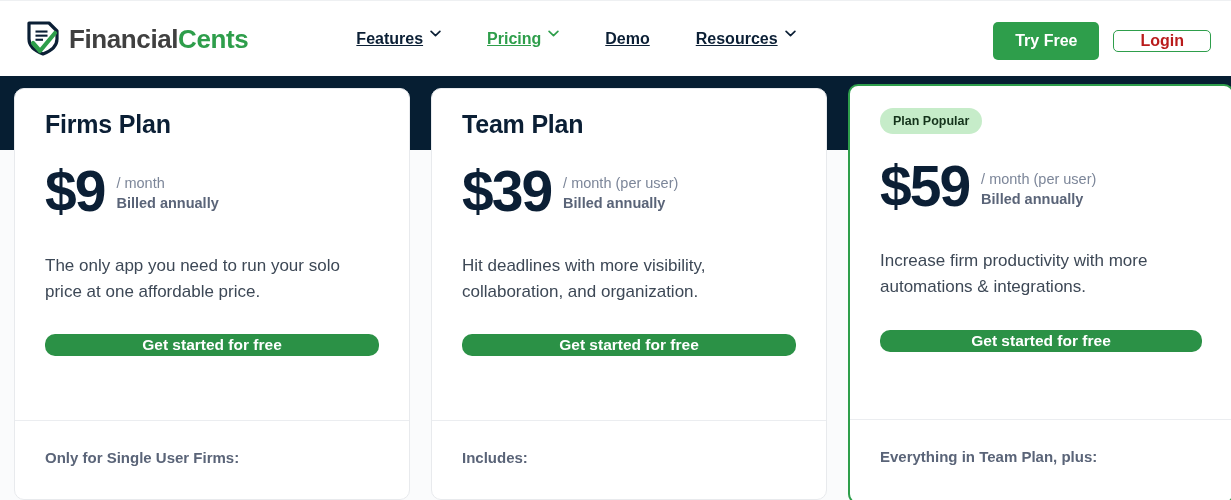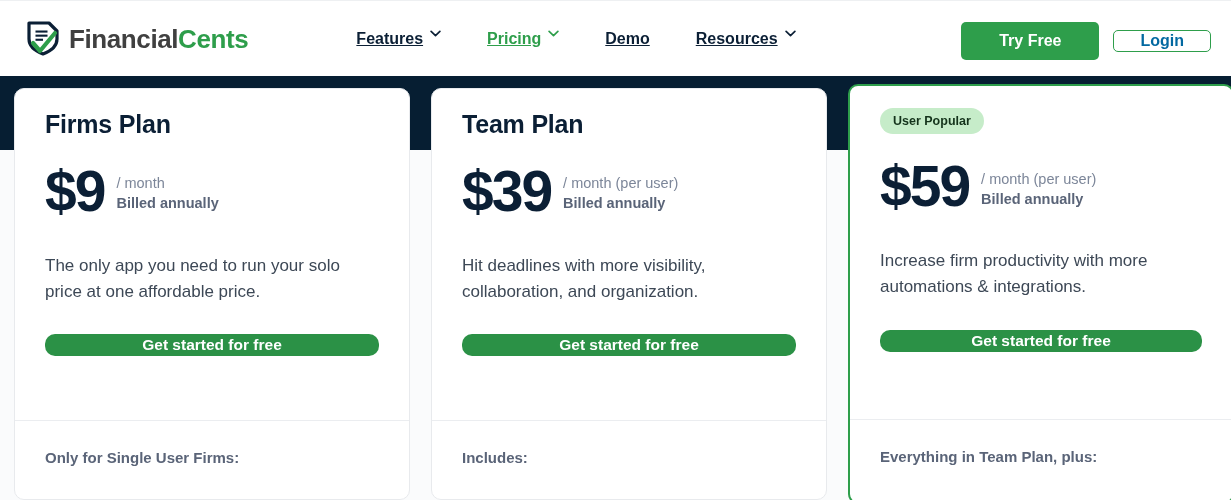--- a/index.html
+++ b/index.html
@@ -40,26 +40,26 @@
   .nav-item.active { color: #2e9e4b; }
   .chev { display:block; width: 11px; height: 7px; flex:none; }
 
   .header-actions {
     position: absolute; right: 20px; top: 21px;
     display: flex; align-items: center; gap: 14px;
   }
   .btn-try {
     background: #2e9e4b; color: #ffffff;
     font-size: 16px; font-weight: bold;
-    padding: 10px 38px; border-radius: 5px;
+    padding: 10px 22px; border-radius: 5px;
     border: none; cursor: pointer; white-space: nowrap;
     font-family: "Liberation Sans", sans-serif;
   }
   .btn-login {
-    background: #ffffff; color: #0369a1;
+    background: #ffffff; color: #b91c1c;
     font-size: 16px; font-weight: bold;
     padding: 1px 26px; border-radius: 5px;
     border: 1px solid #2e9e4b; cursor: pointer; white-space: nowrap;
     font-family: "Liberation Sans", sans-serif;
   }
 
   
   .navy-band {
     position: absolute; top: 76px; left: 0;
     width: 1231px; height: 74px;
@@ -237,21 +237,21 @@
         <div class="card-desc">Hit deadlines with more visibility, collaboration, and organization.</div>
         <button class="cta">Get started for free</button>
       </div>
       <div class="divider"></div>
       <div class="includes">Includes:</div>
     </div>
 
     <div class="card featured">
       <div class="card-top">
         <div class="card-title-row">
-          <div class="badge">User Popular</div>
+          <div class="badge">Plan Popular</div>
         </div>
         <div class="price-row">
           <div class="price-big">$59</div>
           <div class="price-meta">
             <div class="price-unit">/ month (per user)</div>
             <div class="price-billed">Billed annually</div>
           </div>
         </div>
         <div class="card-desc">Increase firm productivity with more automations &amp; integrations.</div>
         <button class="cta">Get started for free</button>

